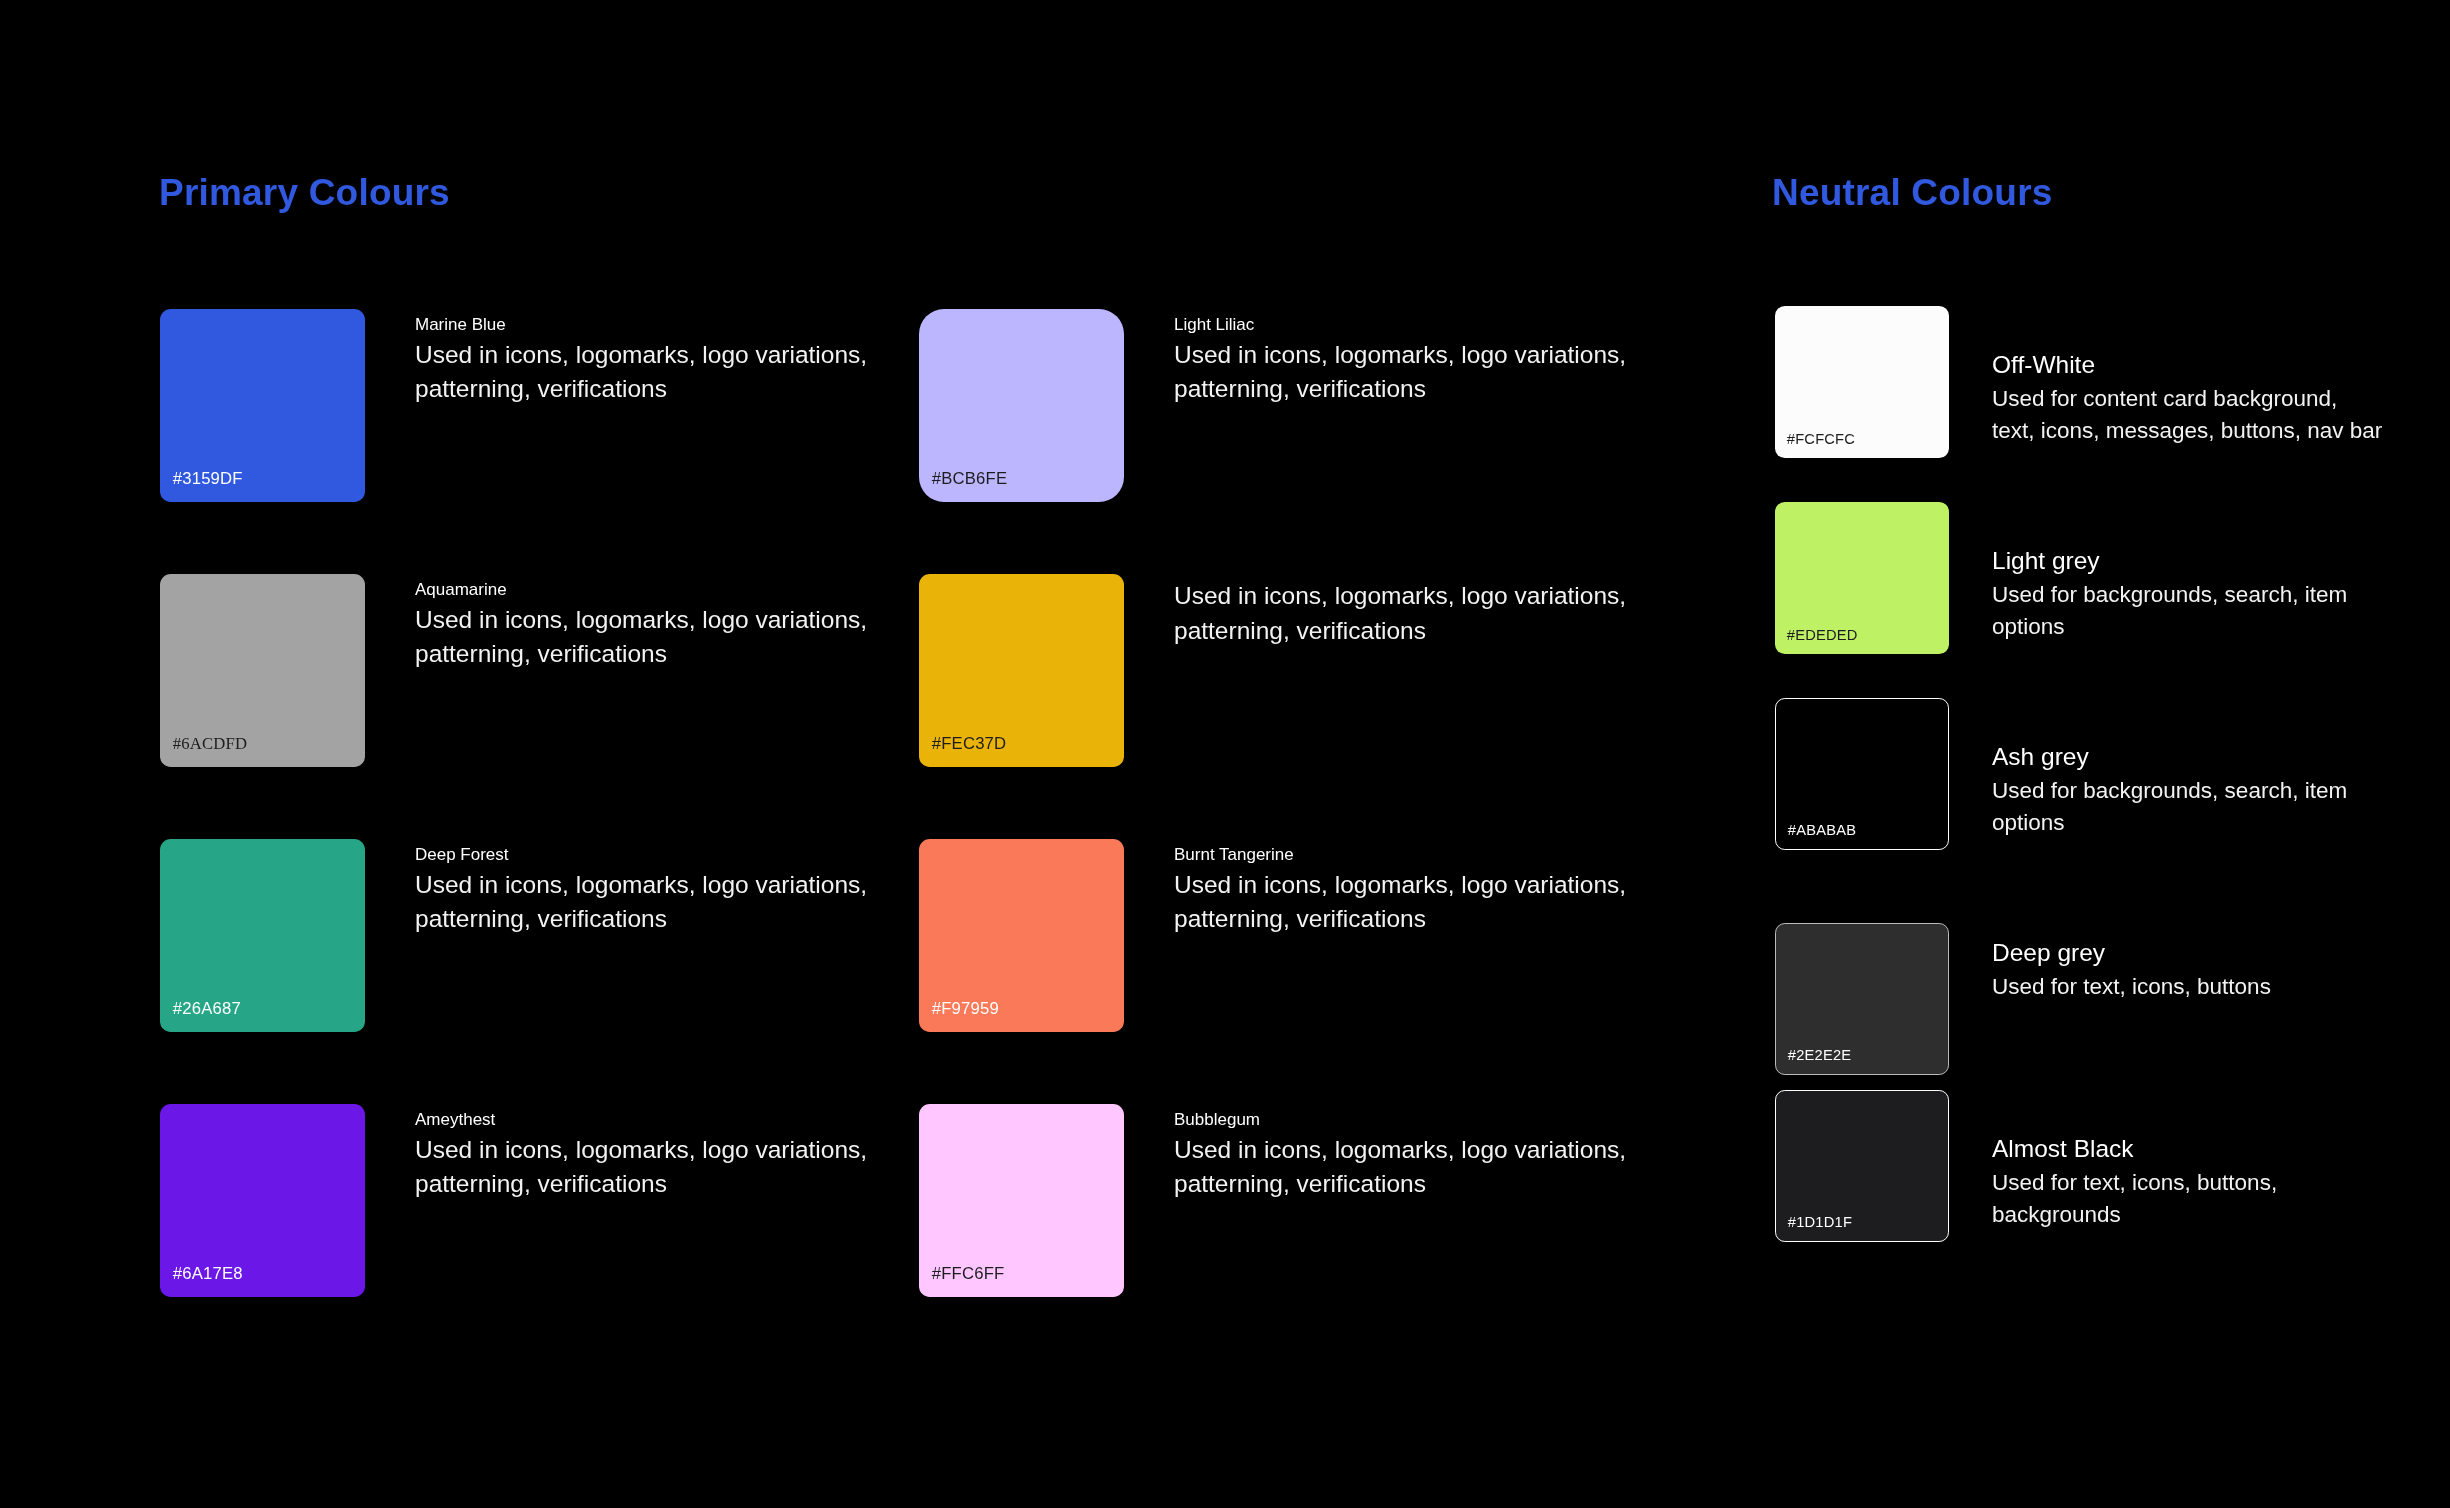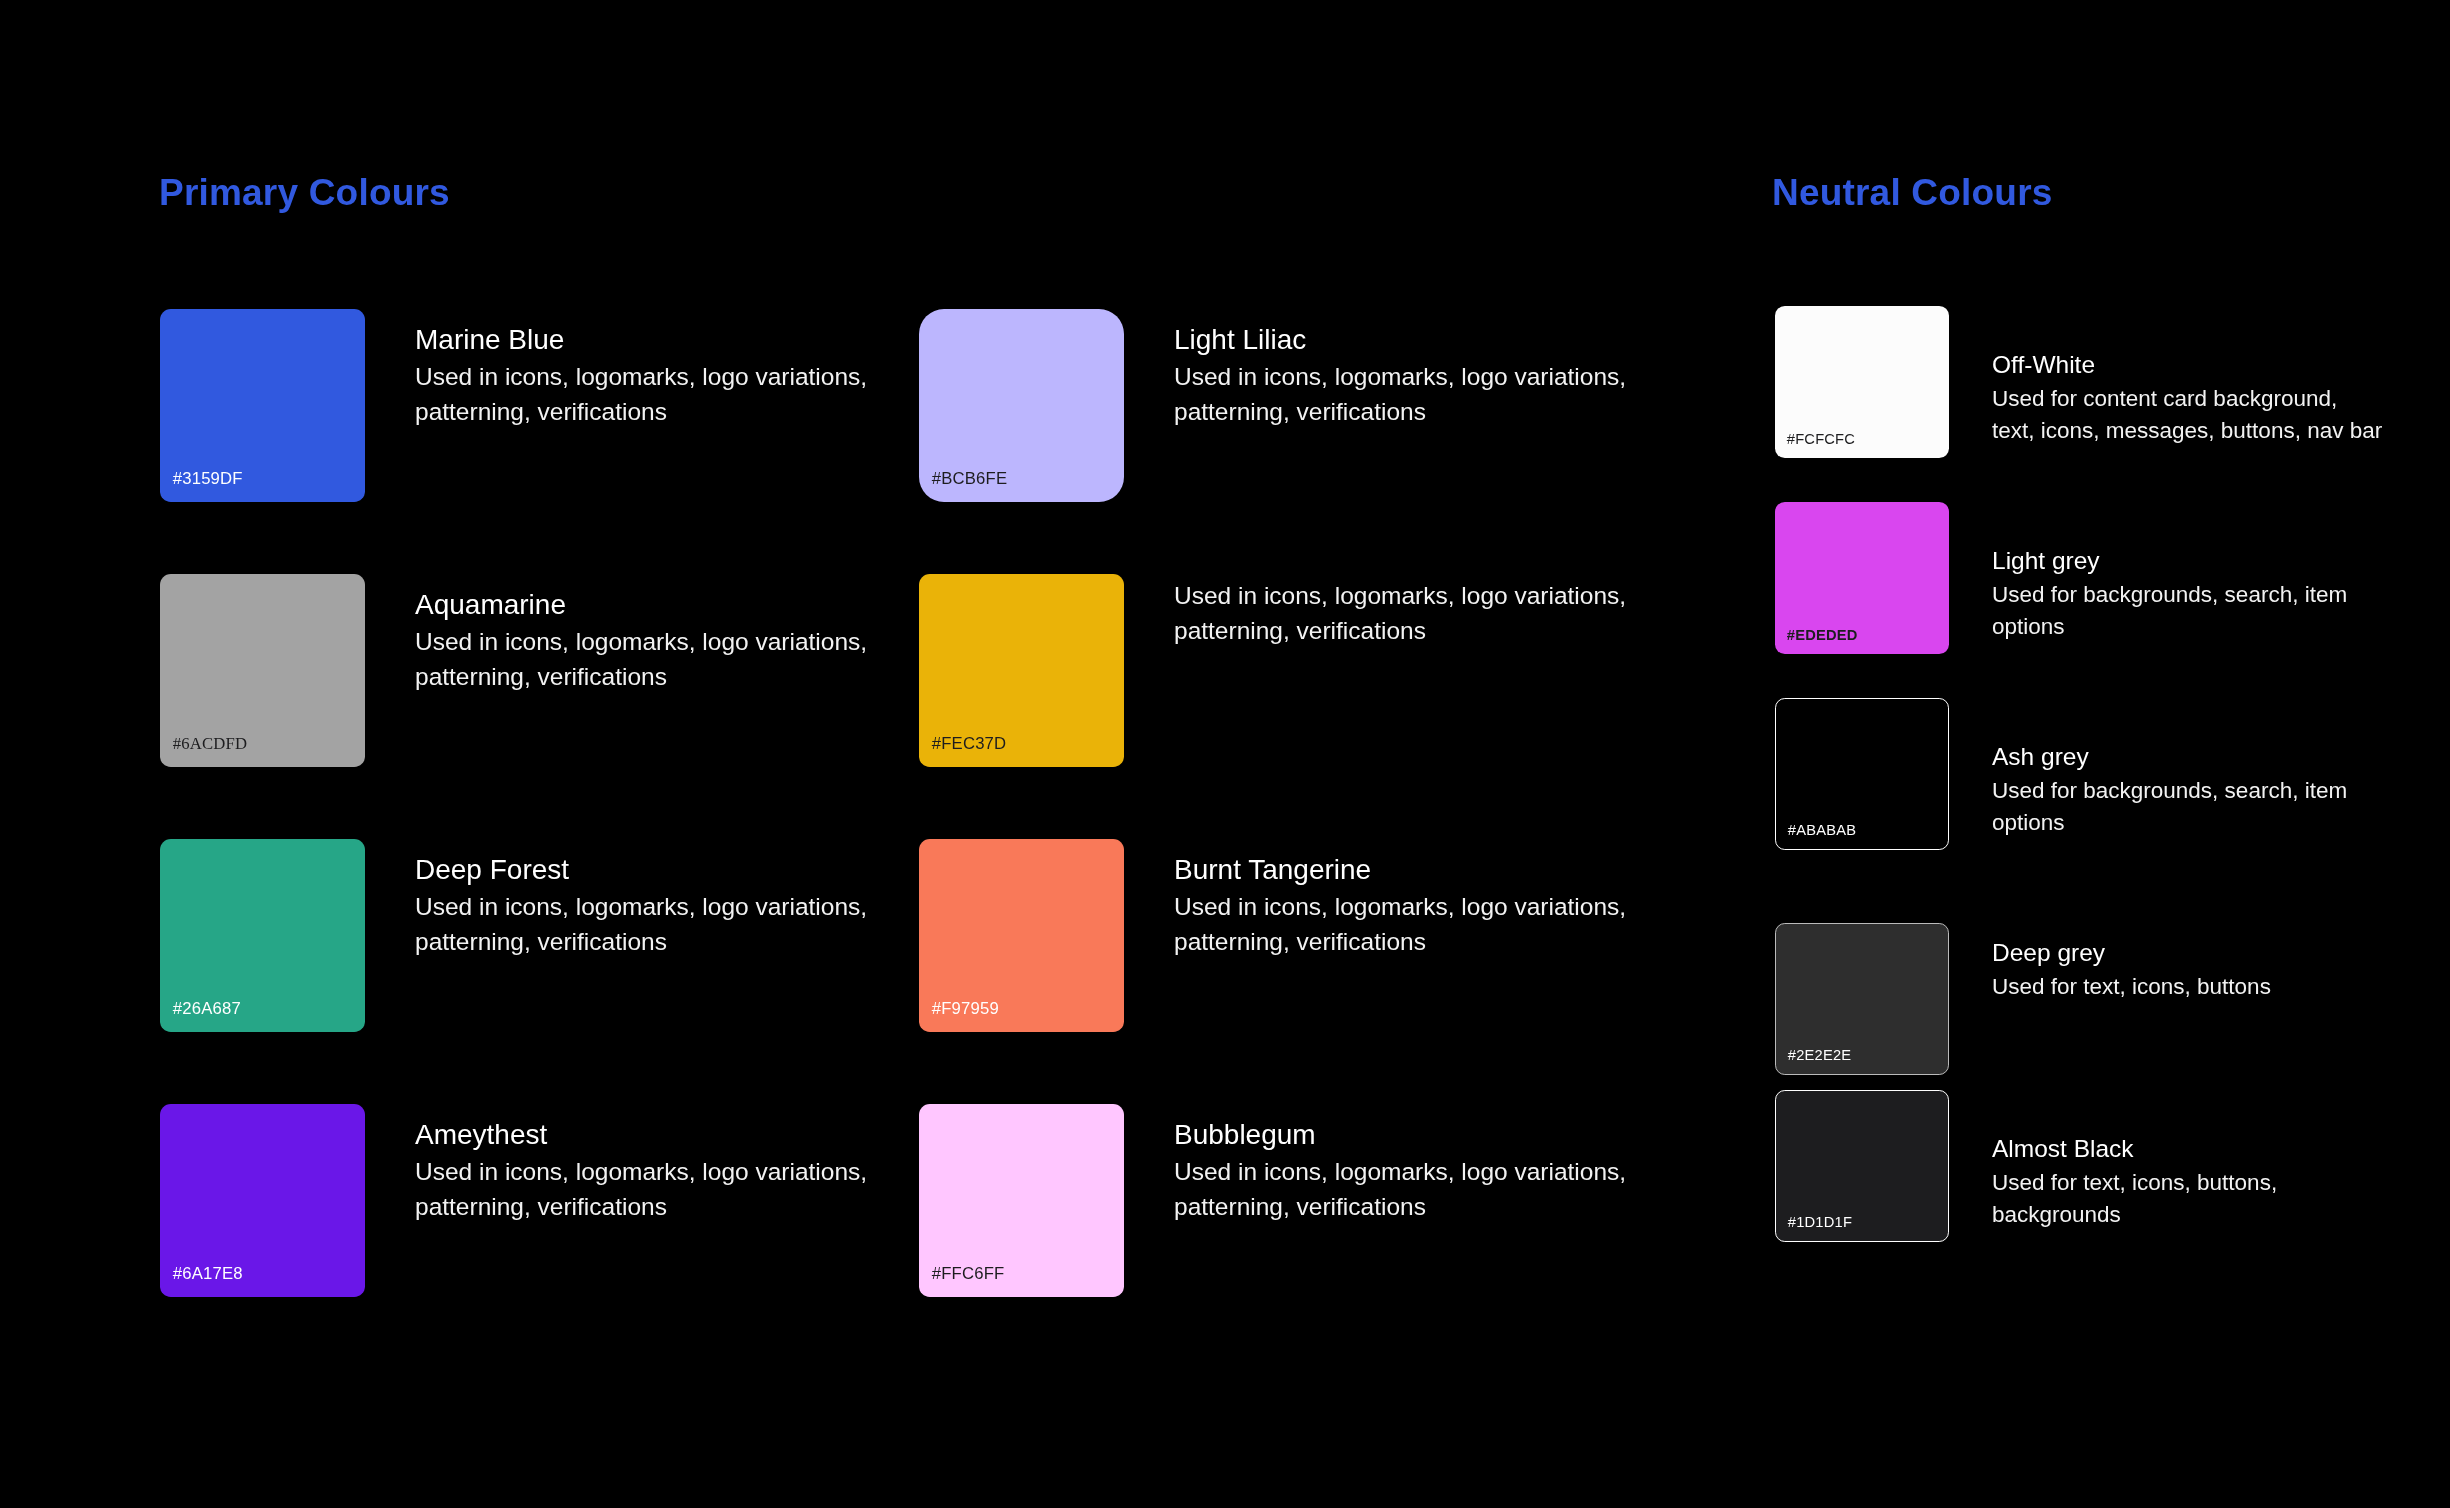--- a/index.html
+++ b/index.html
@@ -63,27 +63,26 @@
     white-space: nowrap;
   }
 
   .swatch-text {
     margin-left: 50px;
     padding-top: 4.9px;
     max-width: 461px;
   }
 
   .swatch-name {
-    font-size: 28px;
+    font-size: 17px;
     font-weight: 400;
     line-height: 1.28;
     color: #ffffff;
     margin-bottom: 2px;
     white-space: nowrap;
-    margin-top: 8px;
   }
 
   .swatch-usage {
     font-size: 24.5px;
     font-weight: 400;
     line-height: 1.42;
     color: #f2f2f2;
   }
 
   
@@ -227,21 +226,21 @@
     <div class="neutral-row">
       <div class="neutral-swatch" style="background: rgb(252, 252, 252);">
         <span class="hex" style="color: rgb(29, 29, 31); margin-top: 16px;">#FCFCFC</span>
       </div>
       <div class="neutral-text">
         <div class="neutral-name">Off-White</div>
         <div class="neutral-usage">Used for content card background, text, icons, messages, buttons, nav bar</div>
       </div>
     </div>
     <div class="neutral-row">
-      <div class="neutral-swatch" style="background: #d946ef; font-weight: bold;">
+      <div class="neutral-swatch" style="background: #bef264;">
         <span class="hex" style="color: rgb(29, 29, 31);">#EDEDED</span>
       </div>
       <div class="neutral-text">
         <div class="neutral-name">Light grey</div>
         <div class="neutral-usage">Used for backgrounds, search, item options</div>
       </div>
     </div>
     <div class="neutral-row">
       <div class="neutral-swatch" style="background: transparent; border: 1.5px solid rgb(255, 255, 255);">
         <span class="hex" style="color: rgb(255, 255, 255);">#ABABAB</span>

